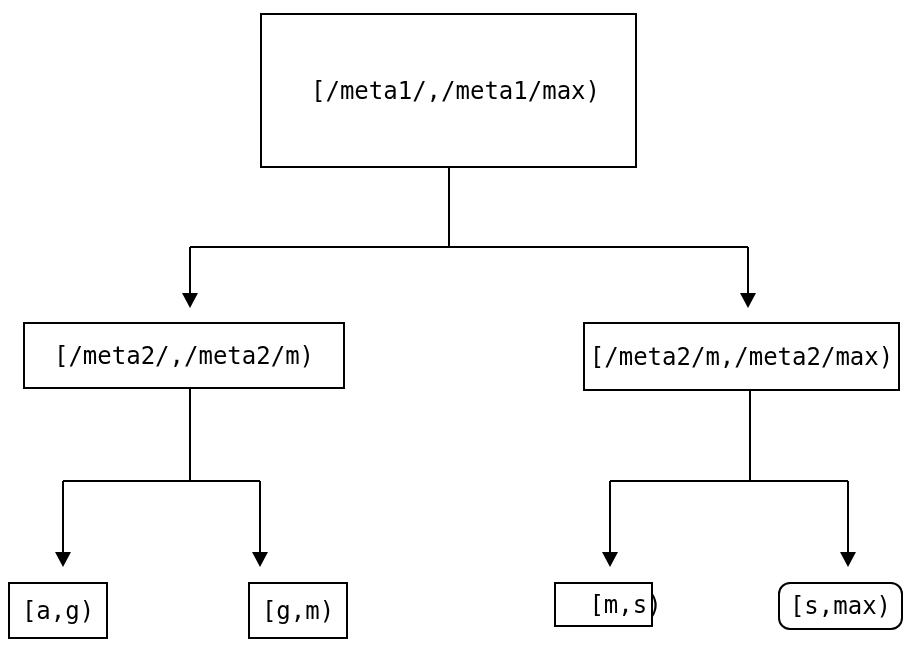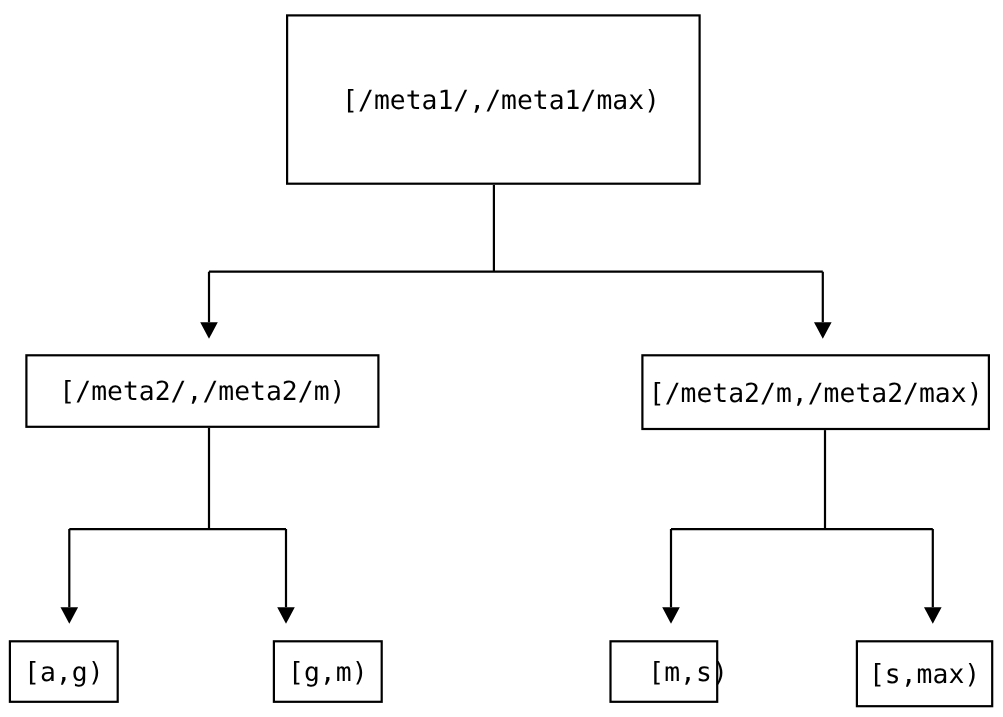--- a/index.html
+++ b/index.html
@@ -74,21 +74,21 @@
   </div>
 
   <div class="node" style="left:8px; top:582px; width:100px; height:57px;">
     <span>[a,g)</span>
   </div>
 
   <div class="node" style="left:204px; top:582px; width:100px; height:57px;margin-left:44px;">
     <span>[g,m)</span>
   </div>
 
-  <div class="node" style="left:554px; top:582px; width:99px; height:57px;padding-left:44px;">
+  <div class="node" style="left:554px; top:582px; width:99px; height:45px;padding-left:44px;">
     <span>[m,s)</span>
   </div>
 
-  <div class="node" style="left:778px; top:582px; width:125px; height:61px;">
+  <div class="node" style="left:778px; top:582px; width:125px; height:48px;border-radius:12px;">
     <span>[s,max)</span>
   </div>
 
 </div>
 
 </body></html>

